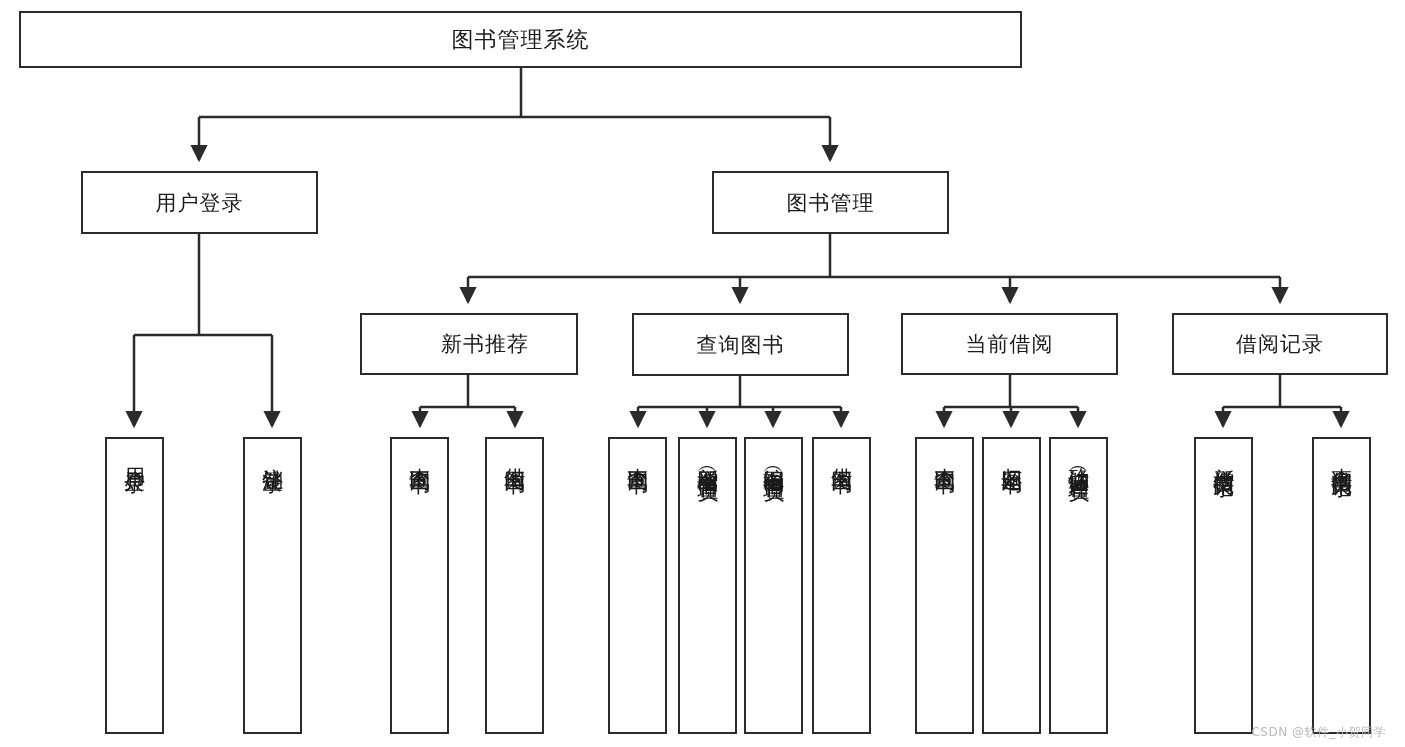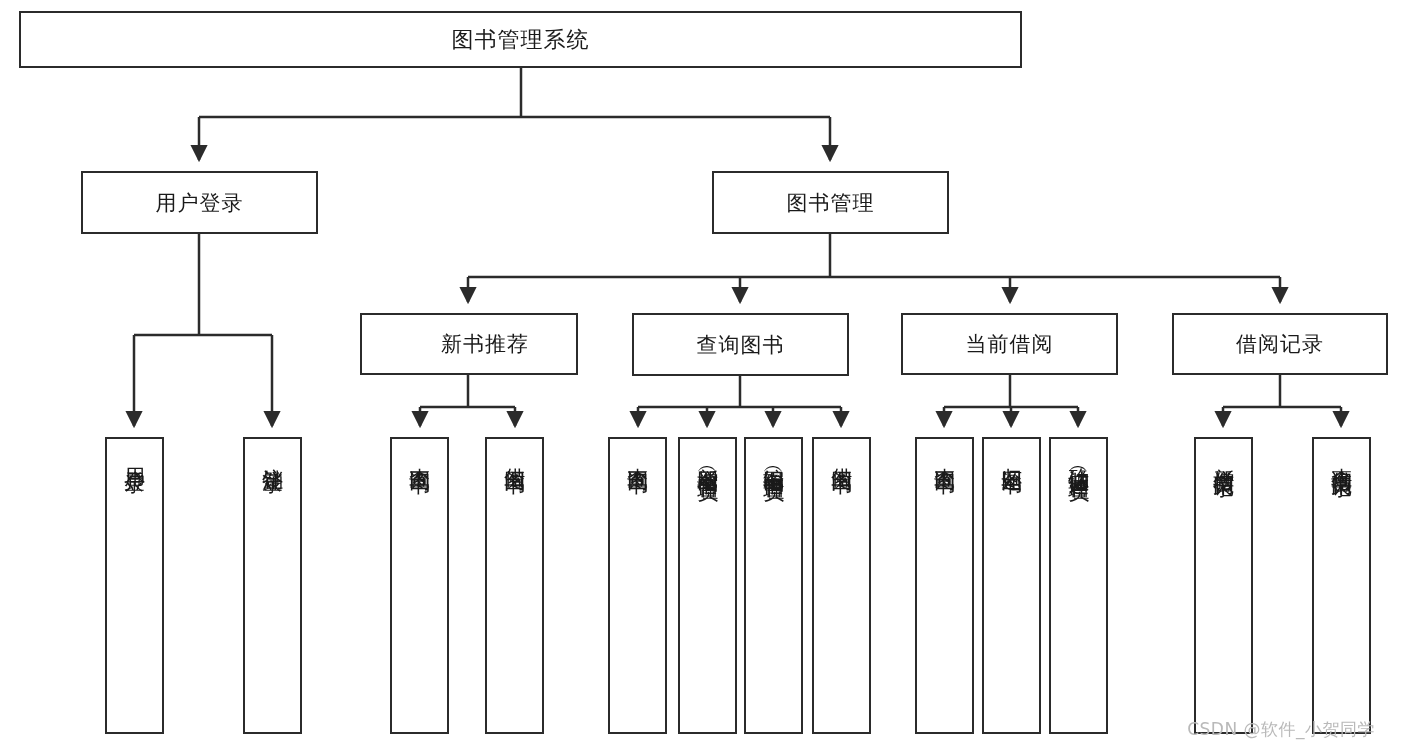--- a/index.html
+++ b/index.html
@@ -53,23 +53,23 @@
     writing-mode: vertical-rl;
     text-orientation: upright;
     font-size: 21px;
     line-height: 1.08;
     letter-spacing: 2px;
     white-space: nowrap;
     color: #1a1a1a;
   }
   .watermark {
     position: absolute;
-    right: 24px;
+    right: 13px;
     bottom: 6px;
-    font-size: 17px;
+    font-size: 12px;
     color: #b9b9b9;
     letter-spacing: 0.5px;
     white-space: nowrap;
     user-select: none;
   }
 </style>
 </head>
 <body>
 
 <div id="diagram-root">

